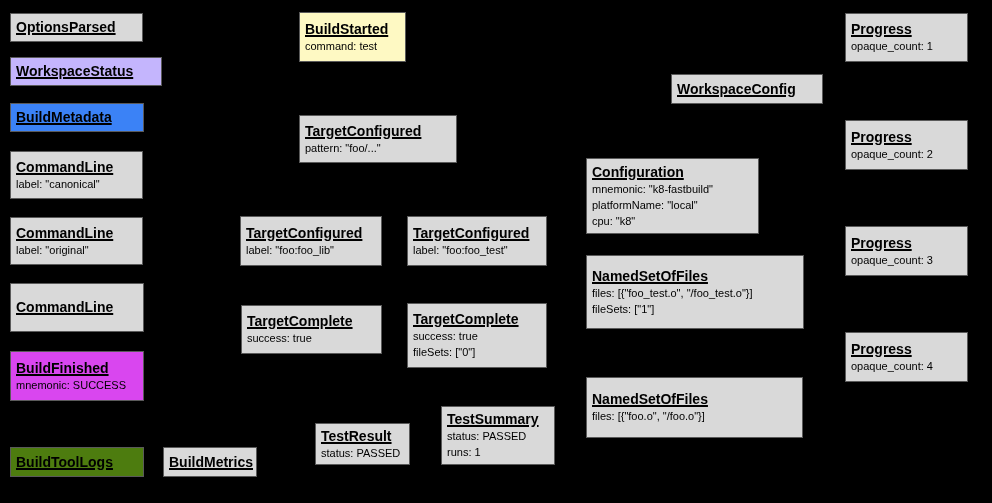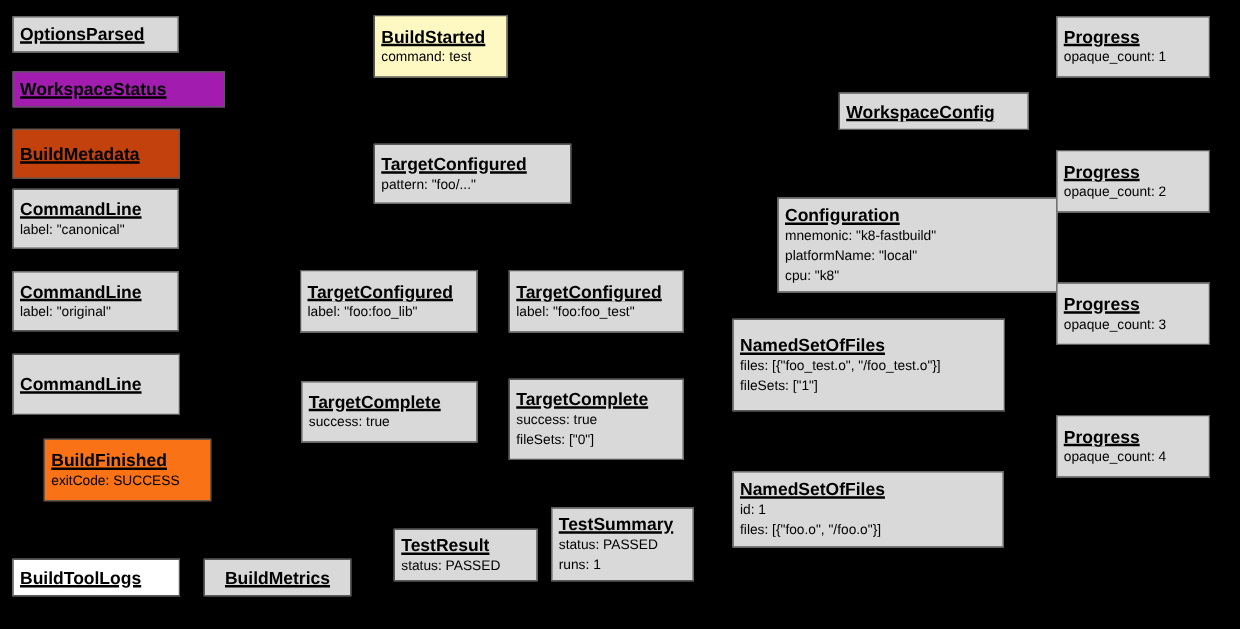--- a/index.html
+++ b/index.html
@@ -45,27 +45,27 @@
 <body>
 
 <div id="canvas" style="background: rgb(0, 0, 0);">
 
 <div class="node" style="left: 10px; top: 13px; width: 133px; height: 29px; background: rgb(217, 217, 217); border-color: rgb(90, 90, 90); color: rgb(0, 0, 0);">
       <div class="node-titles">
         <div class="node-title-line">OptionsParsed</div>
       </div>
       <div class="node-fields"></div>
     </div>
-    <div class="node" style="left: 10px; top: 57px; width: 170px; height: 29px; background: #a21caf; border-color: rgb(90, 90, 90); color: rgb(0, 0, 0);">
+    <div class="node" style="left: 10px; top: 57px; width: 152px; height: 29px; background: #c4b5fd; border-color: rgb(90, 90, 90); color: rgb(0, 0, 0);">
       <div class="node-titles">
         <div class="node-title-line">WorkspaceStatus</div>
       </div>
       <div class="node-fields"></div>
     </div>
-    <div class="node" style="left: 10px; top: 103px; width: 134px; height: 40px; background: #c2410c; border-color: rgb(90, 90, 90); color: rgb(0, 0, 0);">
+    <div class="node" style="left: 10px; top: 103px; width: 134px; height: 29px; background: #3b82f6; border-color: rgb(90, 90, 90); color: rgb(0, 0, 0);">
       <div class="node-titles">
         <div class="node-title-line">BuildMetadata</div>
       </div>
       <div class="node-fields"></div>
     </div>
     <div class="node" style="left: 10px; top: 151px; width: 133px; height: 48px; background: rgb(217, 217, 217); border-color: rgb(90, 90, 90); color: rgb(0, 0, 0);">
       <div class="node-titles">
         <div class="node-title-line">CommandLine</div>
       </div>
       <div class="node-fields">
@@ -79,35 +79,35 @@
       <div class="node-fields">
         <div class="node-field">label: "original"</div>
       </div>
     </div>
     <div class="node" style="left: 10px; top: 283px; width: 134px; height: 49px; background: rgb(217, 217, 217); border-color: rgb(90, 90, 90); color: rgb(0, 0, 0);">
       <div class="node-titles">
         <div class="node-title-line">CommandLine</div>
       </div>
       <div class="node-fields"></div>
     </div>
-    <div class="node" style="left: 10px; top: 351px; width: 134px; height: 50px; background: #f97316; border-color: rgb(90, 90, 90); color: rgb(0, 0, 0); margin-left: 25px;">
+    <div class="node" style="left: 10px; top: 351px; width: 134px; height: 50px; background: #d946ef; border-color: rgb(90, 90, 90); color: rgb(0, 0, 0);">
       <div class="node-titles">
         <div class="node-title-line">BuildFinished</div>
       </div>
       <div class="node-fields">
-        <div class="node-field">exitCode: SUCCESS</div>
-      </div>
-    </div>
-    <div class="node" style="left: 10px; top: 447px; width: 134px; height: 30px; background: #ffffff; border-color: rgb(90, 90, 90); color: rgb(0, 0, 0);">
+        <div class="node-field">mnemonic: SUCCESS</div>
+      </div>
+    </div>
+    <div class="node" style="left: 10px; top: 447px; width: 134px; height: 30px; background: #4d7c0f; border-color: rgb(90, 90, 90); color: rgb(0, 0, 0);">
       <div class="node-titles">
         <div class="node-title-line">BuildToolLogs</div>
       </div>
       <div class="node-fields"></div>
     </div>
-    <div class="node" style="left: 163px; top: 447px; width: 118px; height: 30px; background: rgb(217, 217, 217); border-color: rgb(90, 90, 90); color: rgb(0, 0, 0); align-items: center;">
+    <div class="node" style="left: 163px; top: 447px; width: 94px; height: 30px; background: rgb(217, 217, 217); border-color: rgb(90, 90, 90); color: rgb(0, 0, 0);">
       <div class="node-titles">
         <div class="node-title-line">BuildMetrics</div>
       </div>
       <div class="node-fields"></div>
     </div>
     <div class="node" style="left: 299px; top: 12px; width: 107px; height: 50px; background: #fef9c3; border-color: rgb(90, 90, 90); color: rgb(0, 0, 0);">
       <div class="node-titles">
         <div class="node-title-line">BuildStarted</div>
       </div>
       <div class="node-fields">
@@ -148,21 +148,21 @@
     </div>
     <div class="node" style="left: 407px; top: 303px; width: 140px; height: 65px; background: rgb(217, 217, 217); border-color: rgb(90, 90, 90); color: rgb(0, 0, 0);">
       <div class="node-titles">
         <div class="node-title-line">TargetComplete</div>
       </div>
       <div class="node-fields">
         <div class="node-field">success: true</div>
         <div class="node-field">fileSets: ["0"]</div>
       </div>
     </div>
-    <div class="node" style="left: 315px; top: 423px; width: 115px; height: 42px; background: rgb(217, 217, 217); border-color: rgb(90, 90, 90); color: rgb(0, 0, 0);">
+    <div class="node" style="left: 315px; top: 423px; width: 95px; height: 42px; background: rgb(217, 217, 217); border-color: rgb(90, 90, 90); color: rgb(0, 0, 0);">
       <div class="node-titles">
         <div class="node-title-line">TestResult</div>
       </div>
       <div class="node-fields">
         <div class="node-field">status: PASSED</div>
       </div>
     </div>
     <div class="node" style="left: 441px; top: 406px; width: 114px; height: 59px; background: rgb(217, 217, 217); border-color: rgb(90, 90, 90); color: rgb(0, 0, 0);">
       <div class="node-titles">
         <div class="node-title-line">TestSummary</div>
@@ -171,21 +171,21 @@
         <div class="node-field">status: PASSED</div>
         <div class="node-field">runs: 1</div>
       </div>
     </div>
     <div class="node" style="left: 651px; top: 74px; width: 152px; height: 30px; background: rgb(217, 217, 217); border-color: rgb(90, 90, 90); color: rgb(0, 0, 0); margin-left: 20px;">
       <div class="node-titles">
         <div class="node-title-line">WorkspaceConfig</div>
       </div>
       <div class="node-fields"></div>
     </div>
-    <div class="node" style="left: 586px; top: 158px; width: 224px; height: 76px; background: rgb(217, 217, 217); border-color: rgb(90, 90, 90); color: rgb(0, 0, 0); margin-left: 36px;">
+    <div class="node" style="left: 586px; top: 158px; width: 173px; height: 76px; background: rgb(217, 217, 217); border-color: rgb(90, 90, 90); color: rgb(0, 0, 0);">
       <div class="node-titles">
         <div class="node-title-line">Configuration</div>
       </div>
       <div class="node-fields">
         <div class="node-field">mnemonic: "k8-fastbuild"</div>
         <div class="node-field">platformName: "local"</div>
         <div class="node-field">cpu: "k8"</div>
       </div>
     </div>
     <div class="node" style="left: 586px; top: 255px; width: 218px; height: 74px; background: rgb(217, 217, 217); border-color: rgb(90, 90, 90); color: rgb(0, 0, 0);">
@@ -195,21 +195,20 @@
       <div class="node-fields">
         <div class="node-field">files: [{"foo_test.o", "/foo_test.o"}]</div>
         <div class="node-field">fileSets: ["1"]</div>
       </div>
     </div>
     <div class="node" style="left: 586px; top: 377px; width: 217px; height: 61px; background: rgb(217, 217, 217); border-color: rgb(90, 90, 90); color: rgb(0, 0, 0);">
       <div class="node-titles">
         <div class="node-title-line">NamedSetOfFiles</div>
       </div>
       <div class="node-fields">
-        <div class="node-field">id: 1</div>
         <div class="node-field">files: [{"foo.o", "/foo.o"}]</div>
       </div>
     </div>
     <div class="node" style="left: 845px; top: 13px; width: 123px; height: 49px; background: rgb(217, 217, 217); border-color: rgb(90, 90, 90); color: rgb(0, 0, 0);">
       <div class="node-titles">
         <div class="node-title-line">Progress</div>
       </div>
       <div class="node-fields">
         <div class="node-field">opaque_count: 1</div>
       </div>

